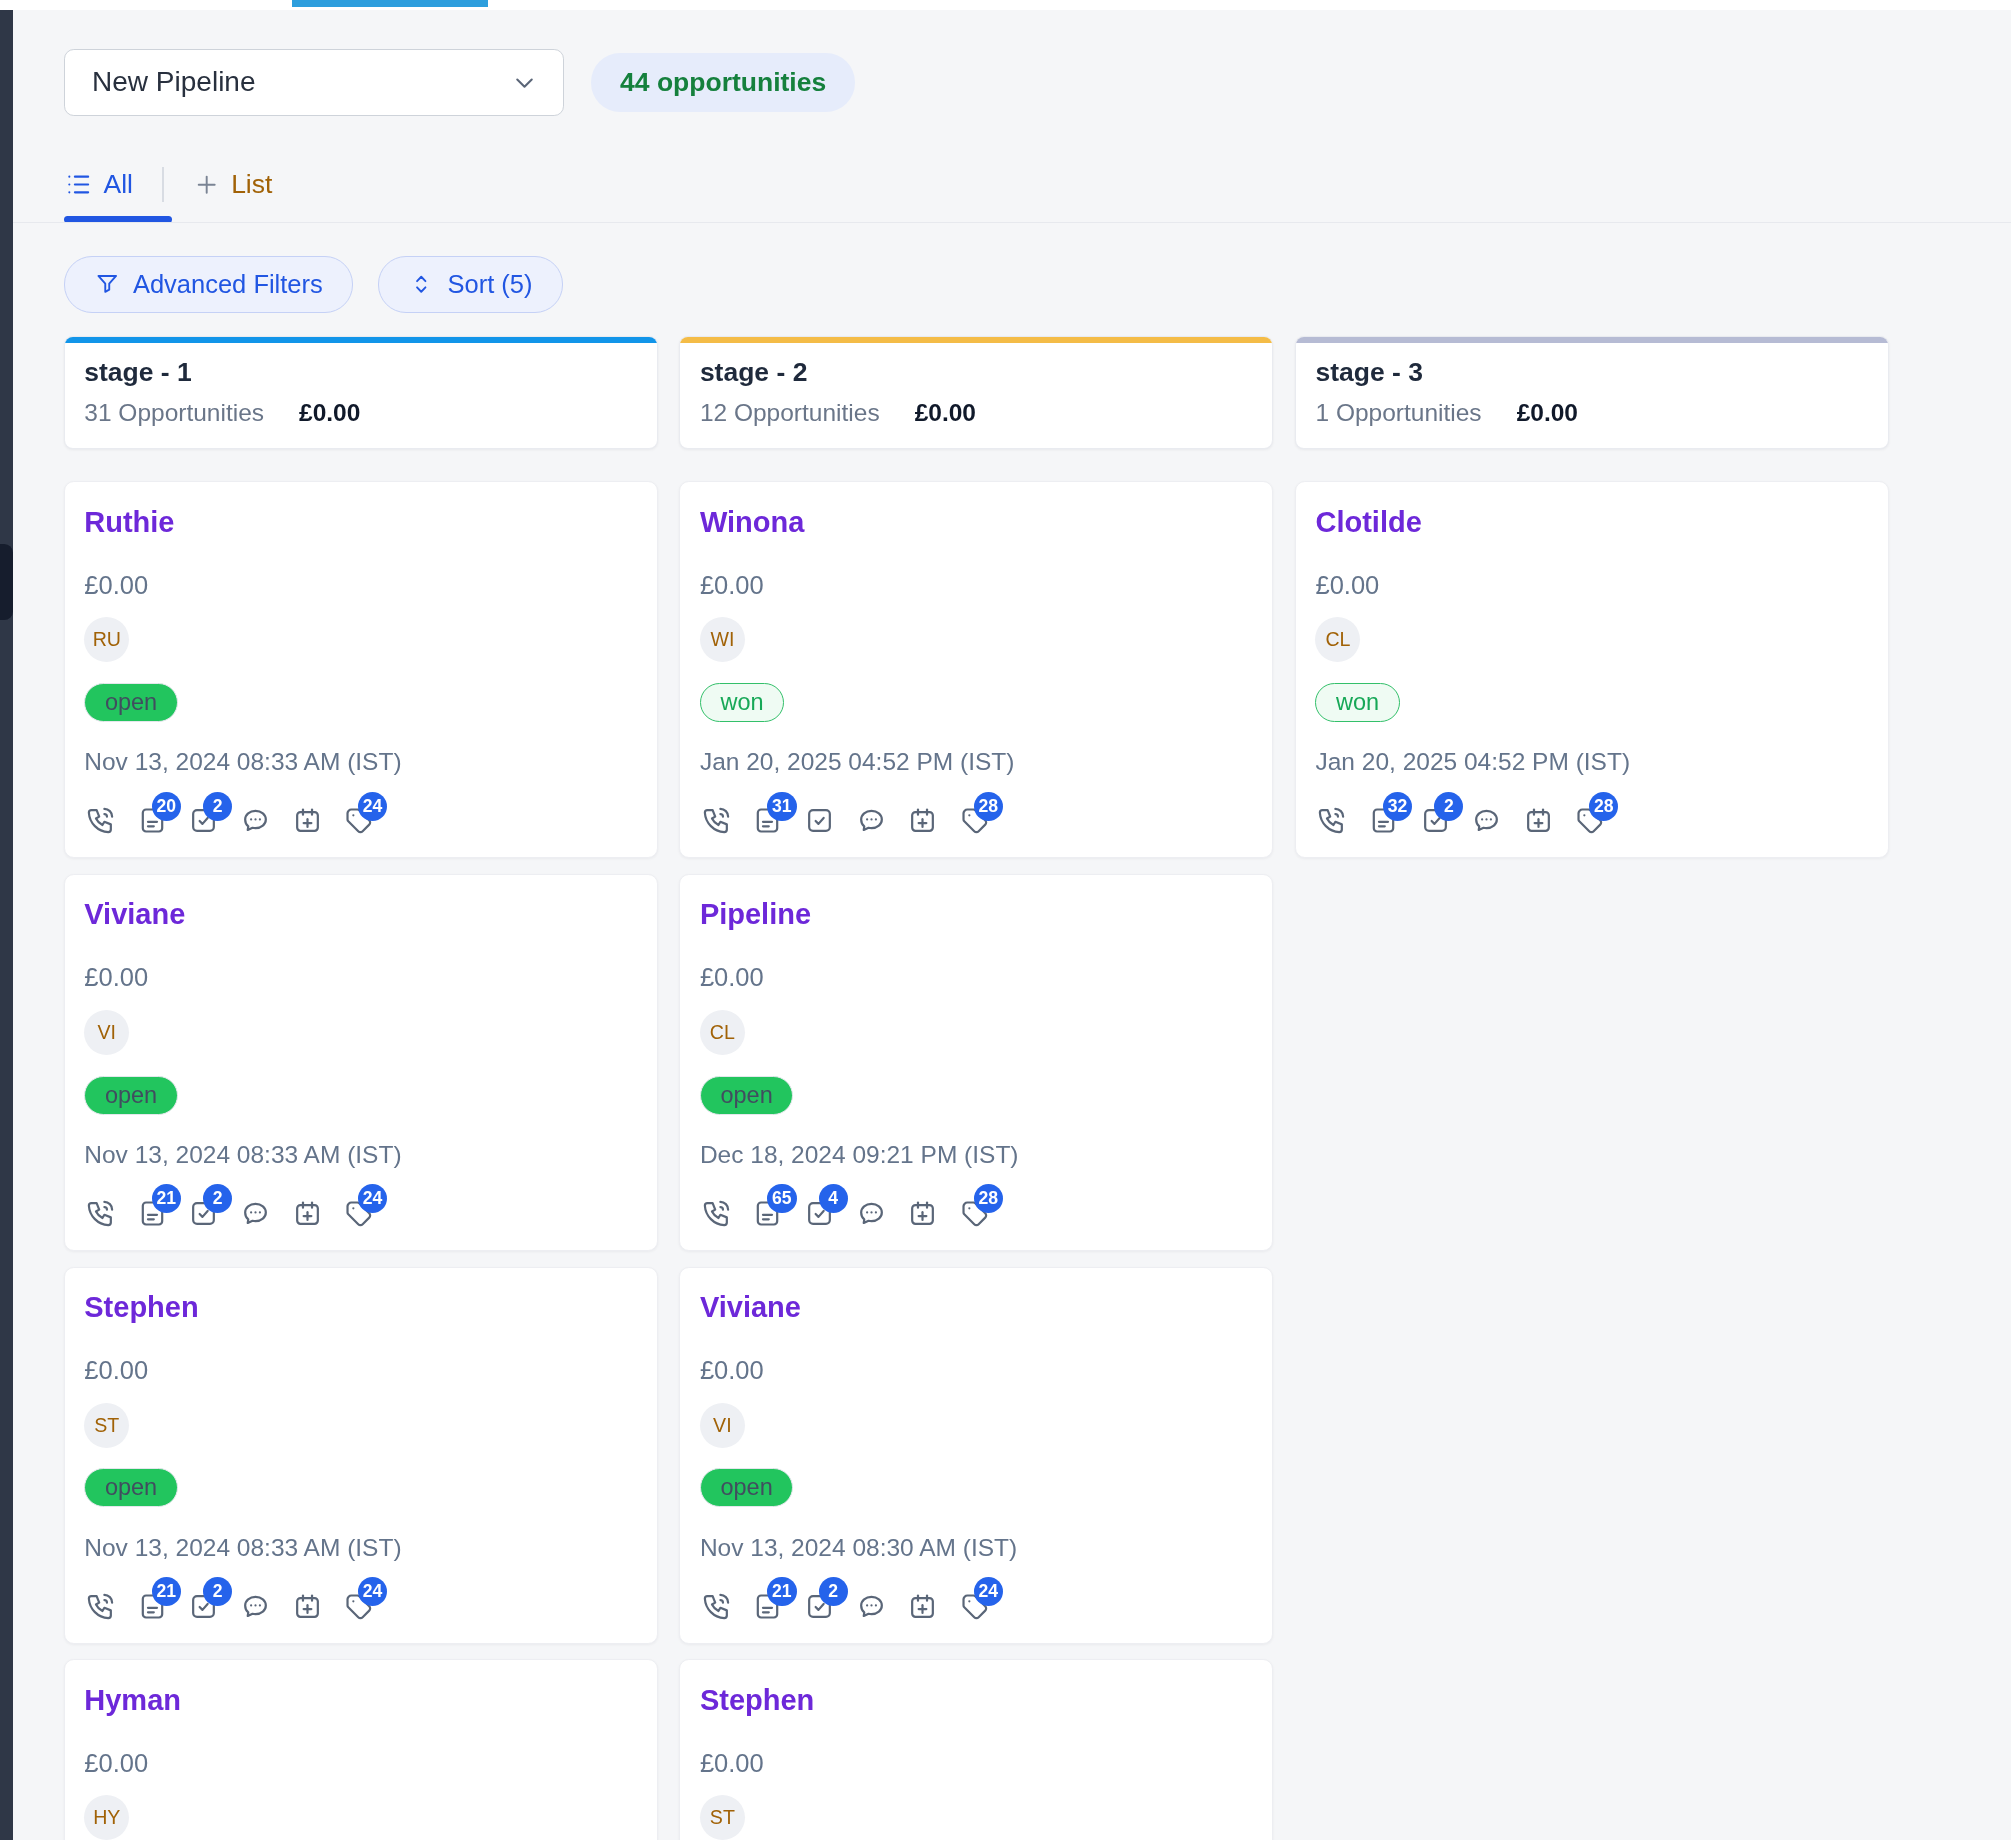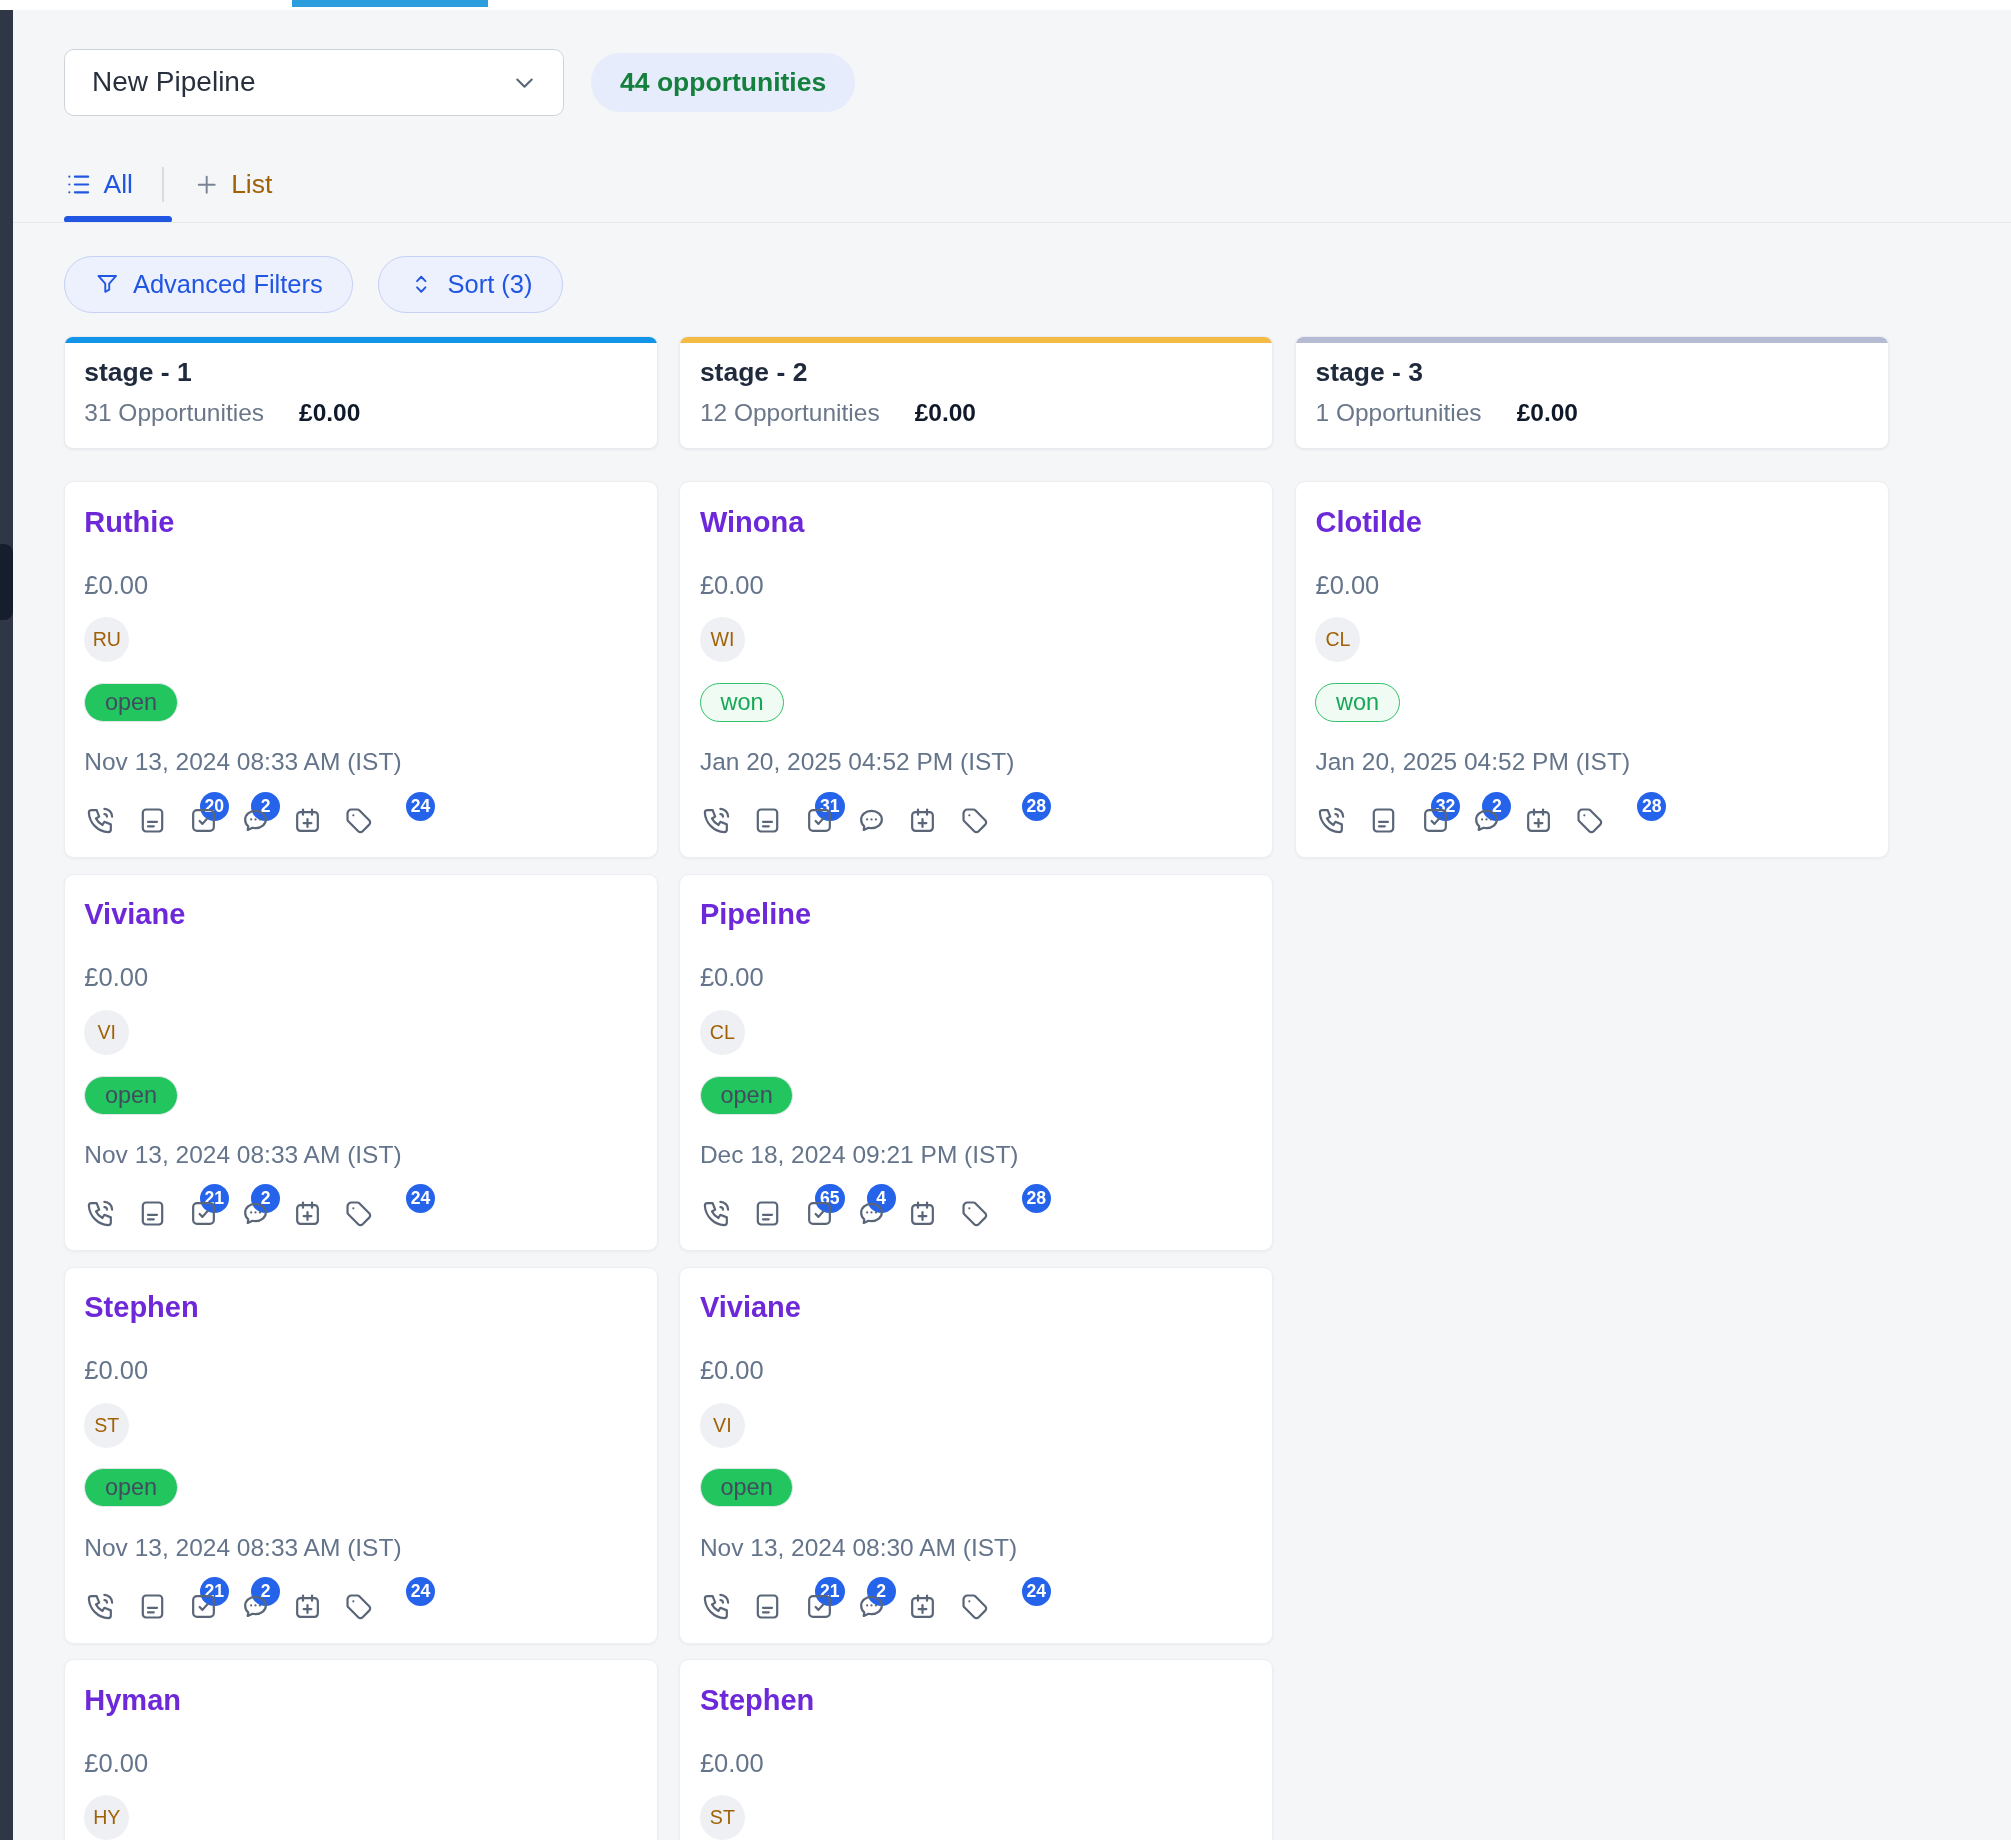--- a/index.html
+++ b/index.html
@@ -83,21 +83,21 @@
   }
   .status-badge.open { background:#22c55e; border:1.5px solid #e4e7ec; color:#414d5f; }
   .status-badge.won  { background:#effbf3; border:1.5px solid #33c06a; color:#17a857; }
   .card-date { margin-top:25.5px; font-size:24.5px; color:#64748b; line-height:29px; }
   .card-icons { margin-top:28px; display:flex; align-items:center; gap:18.6px; color:#5a6678; }
   .ico { position:relative; width:33px; height:33px; flex:0 0 33px; cursor:pointer; }
   .ico svg { width:31px; height:31px; display:block; margin:1px; }
   .count-badge {
     position:absolute; top:-12.7px; left:15.7px; min-width:29px; height:29px; border-radius:14.7px;
     background:#2563eb; color:#ffffff; font-size:17.6px; font-weight:700;
-    display:flex; align-items:center; justify-content:center; padding:0 4.9px;margin-left:48px;
+    display:flex; align-items:center; justify-content:center; padding:0 4.9px;
   }
   svg { fill:none; stroke:currentColor; stroke-width:1.7; stroke-linecap:round; stroke-linejoin:round; }
 </style>
 </head>
 <body>
 
 <div class="topbar">
   <div class="top-indicator"></div>
 </div>
 <div class="side-strip">
@@ -157,21 +157,21 @@
       </span>
       <span>Advanced Filters</span>
     </div>
     <div class="filter-btn">
       <span class="icon">
         <svg viewBox="0 0 24 24" stroke-width="2.7">
             <path d="M8.2 9.2L12 5.2l3.8 4"></path>
             <path d="M8.2 14.8l3.8 4 3.8-4"></path>
           </svg>
       </span>
-      <span>Sort (3)</span>
+      <span>Sort (5)</span>
     </div>
   </div>
 
   <div class="board">
 
     <div class="column">
       <div class="stage-header">
         <div class="stage-accent" style="background: rgb(18, 149, 233);"></div>
         <div class="stage-header-body">
           <div class="stage-name">stage - 1</div>

